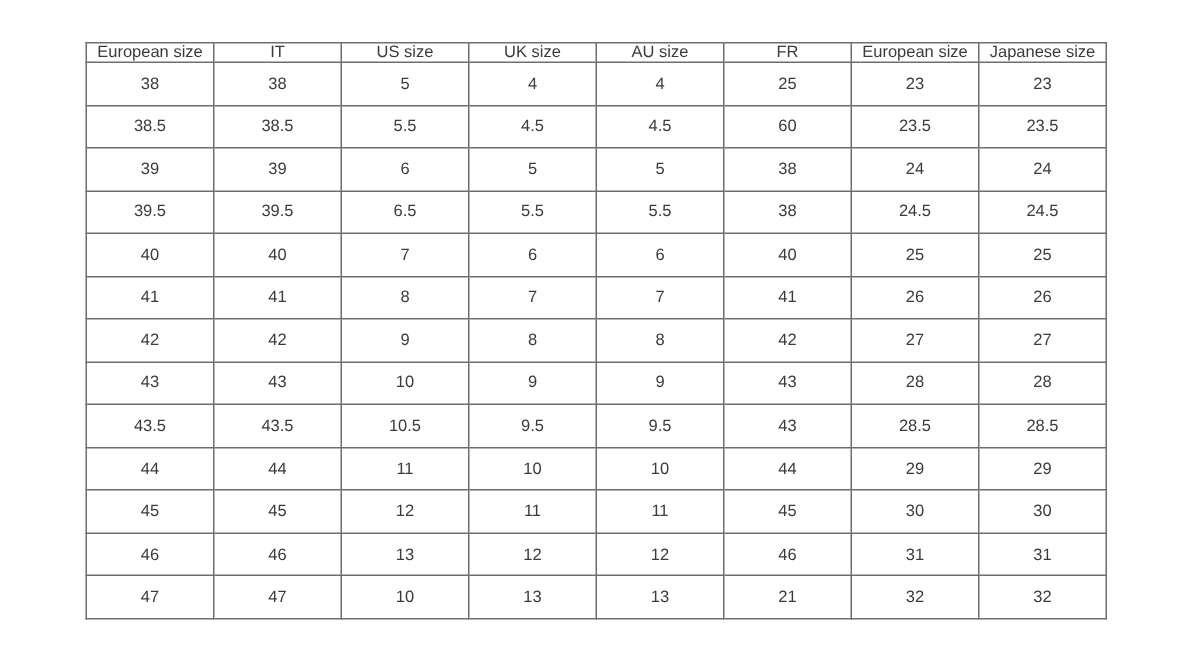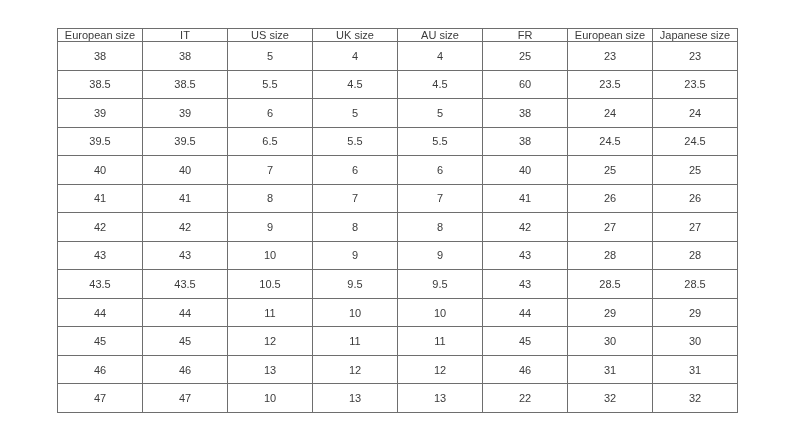--- a/index.html
+++ b/index.html
@@ -169,18 +169,18 @@
         <td>46</td>
         <td>31</td>
         <td>31</td>
       </tr>
       <tr>
         <td>47</td>
         <td>47</td>
         <td>10</td>
         <td>13</td>
         <td>13</td>
-        <td>22</td>
+        <td>21</td>
         <td>32</td>
         <td>32</td>
       </tr>
     </tbody>
 </table>
 
 </body></html>

